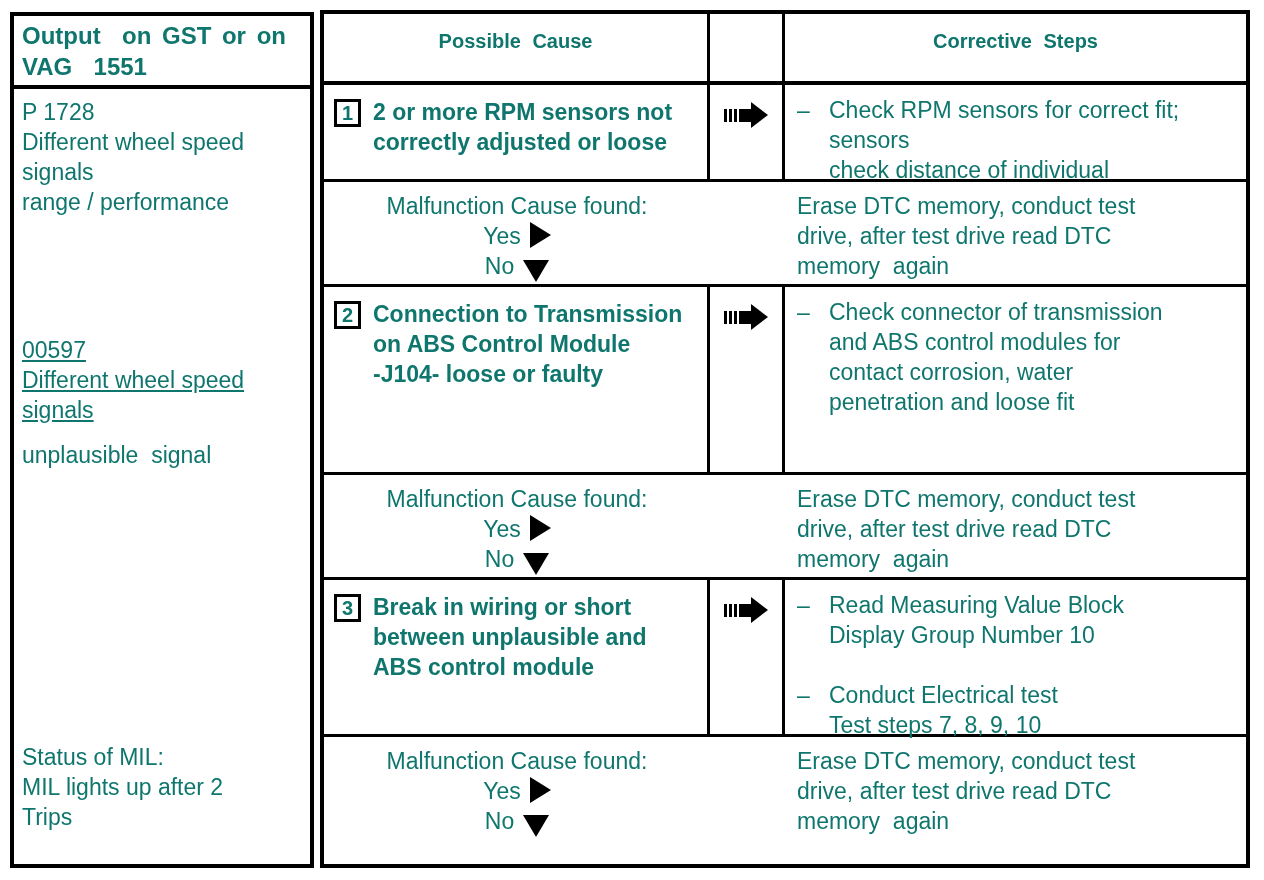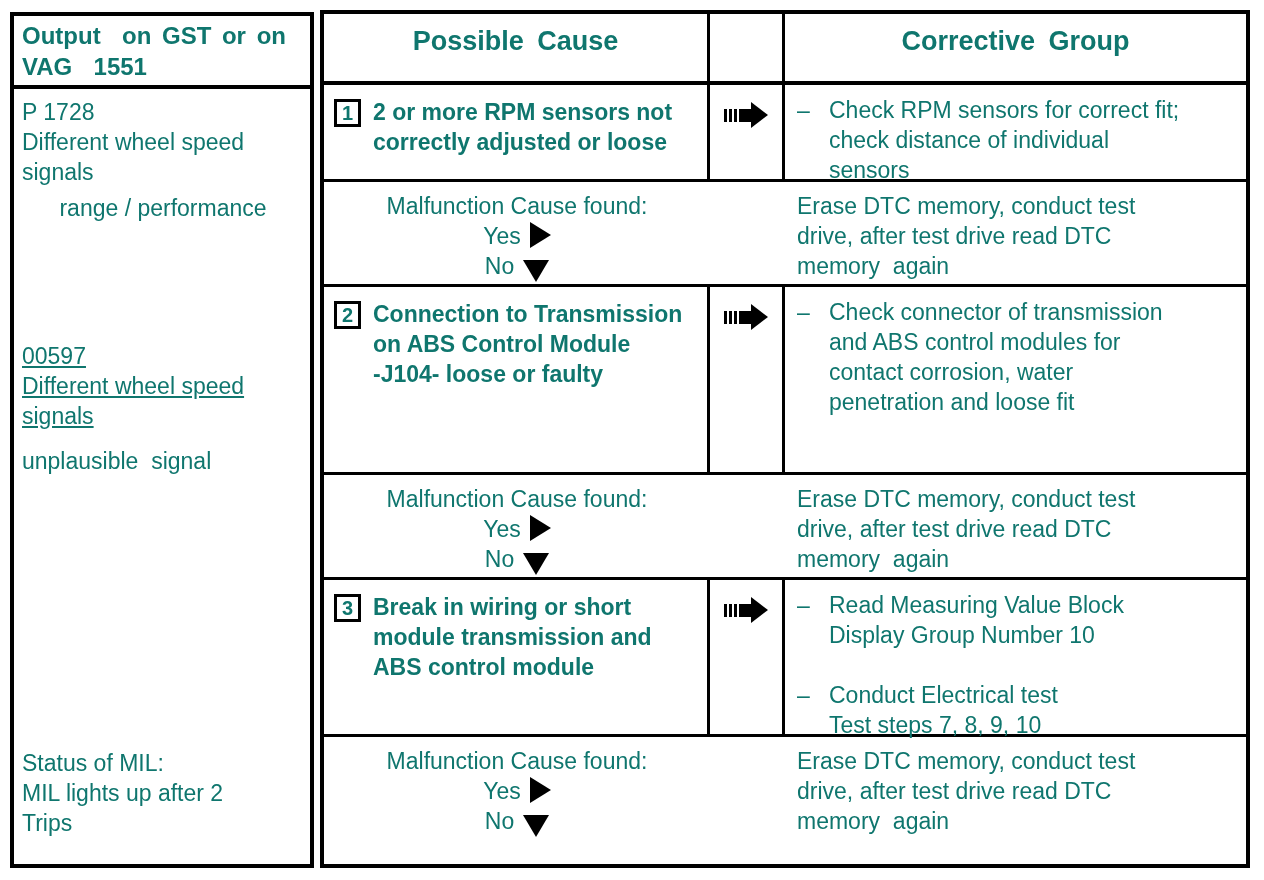--- a/index.html
+++ b/index.html
@@ -16,40 +16,40 @@
     border:4px solid #000; box-sizing:border-box;
   }
   .lhead {
     height:73px; box-sizing:border-box; border-bottom:4px solid #000;
     padding:4px 6px 0 8px; font-weight:700; font-size:24px; line-height:31px;
     word-spacing:4px;
   }
   .lbody { padding:0 6px 0 8px; }
   .blk { margin:0; }
   .blk-dtc1      { margin-top:8px; }
-  .blk-qual1     { margin-top:6px;text-align:center; }
+  .blk-qual1     { margin-top:0; }
   .blk-dtc2      { margin-top:118px;text-decoration:underline; }
   .blk-qual2     { margin-top:15px; }
   .blk-mil       { margin-top:272px; }
 
   
   .mbox {
     position:absolute; left:320px; top:10px; width:930px; height:858px;
     border:4px solid #000; box-sizing:border-box;
     display:grid;
     grid-template-columns:386px 75px 1fr;
     grid-template-rows:71px 97px 105px 188px 105px 157px 1fr;
   }
   .cell { box-sizing:border-box; min-width:0; }
   .bR { border-right:3px solid #000; }
   .bB { border-bottom:3px solid #000; }
   .bB4 { border-bottom:4px solid #000; }
 
   .hcell {
-    font-weight:700; font-size:27px; padding-top:12px; text-align:center;
+    font-weight:700; font-size:20px; padding-top:12px; text-align:center;
     word-spacing:6px;
   }
 
   .cause-cell { padding:12px 6px 0 10px; }
   .cause-item { display:flex; }
   .numbox {
     flex:none; width:27px; height:28px; margin:2px 12px 0 0;
     border:3px solid #000; box-sizing:border-box;
     display:flex; align-items:center; justify-content:center;
     font-size:20px; font-weight:700; line-height:20px;
@@ -120,21 +120,21 @@
     </div>
   </div>
 
   <div class="mbox">
 
     <div class="cell hcell bR bB4">
       <span>Possible  Cause</span>
     </div>
     <div class="cell bR bB4"></div>
     <div class="cell hcell bB4">
-      <span>Corrective  Group</span>
+      <span>Corrective  Steps</span>
     </div>
 
     <div class="cell cause-cell bR bB">
       <div class="cause-item">
         <span class="numbox">1</span>
         <div class="cause-lines">
           <span class="ln">2 or more RPM sensors not</span>
           <span class="ln">correctly adjusted or loose</span>
         </div>
       </div>
@@ -146,22 +146,22 @@
           <span class="bar"></span>
           <span class="tail"></span>
           <span class="head"></span>
       </span>
     </div>
     <div class="cell corr-cell bB">
       <div class="dash-item">
         <span class="dash">–</span>
         <div>
           <span class="ln">Check RPM sensors for correct fit;</span>
+          <span class="ln">sensors</span>
           <span class="ln">check distance of individual</span>
-          <span class="ln">sensors</span>
         </div>
       </div>
     </div>
 
     <div class="cell mal-row bB">
       <div class="mal-left">
         <span class="ln">Malfunction Cause found:</span>
         <span class="ln"><span>Yes</span><span class="tri-r"></span></span>
         <span class="ln"><span>No</span><span class="tri-d"></span></span>
       </div>
@@ -216,21 +216,21 @@
         <span class="ln">drive, after test drive read DTC</span>
         <span class="ln">memory  again</span>
       </div>
     </div>
 
     <div class="cell cause-cell bR bB">
       <div class="cause-item">
         <span class="numbox">3</span>
         <div class="cause-lines">
           <span class="ln">Break in wiring or short</span>
-          <span class="ln">module transmission and</span>
+          <span class="ln">between unplausible and</span>
           <span class="ln">ABS control module</span>
         </div>
       </div>
     </div>
     <div class="cell arrow-cell bR bB">
       <span class="step-arrow">
         <span class="bar"></span>
           <span class="bar"></span>
           <span class="bar"></span>
           <span class="tail"></span>

